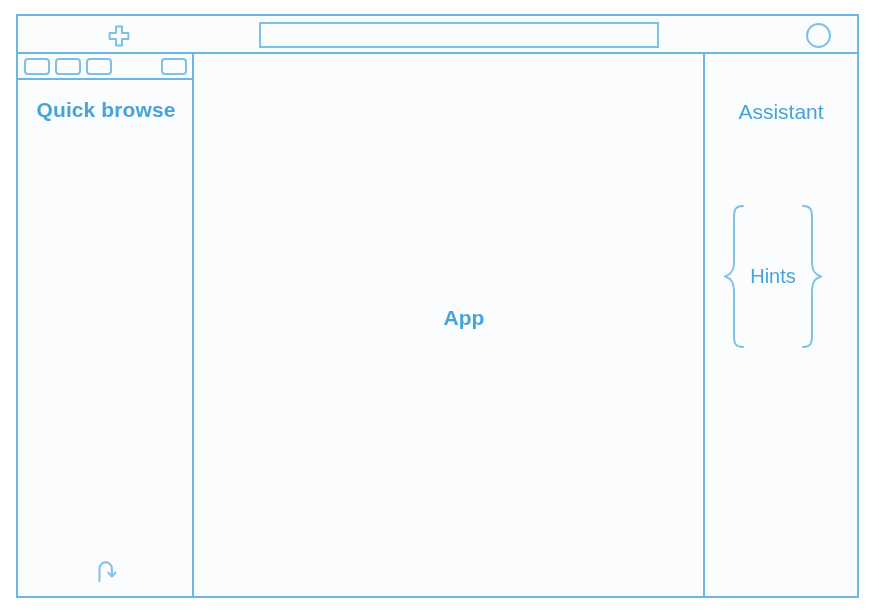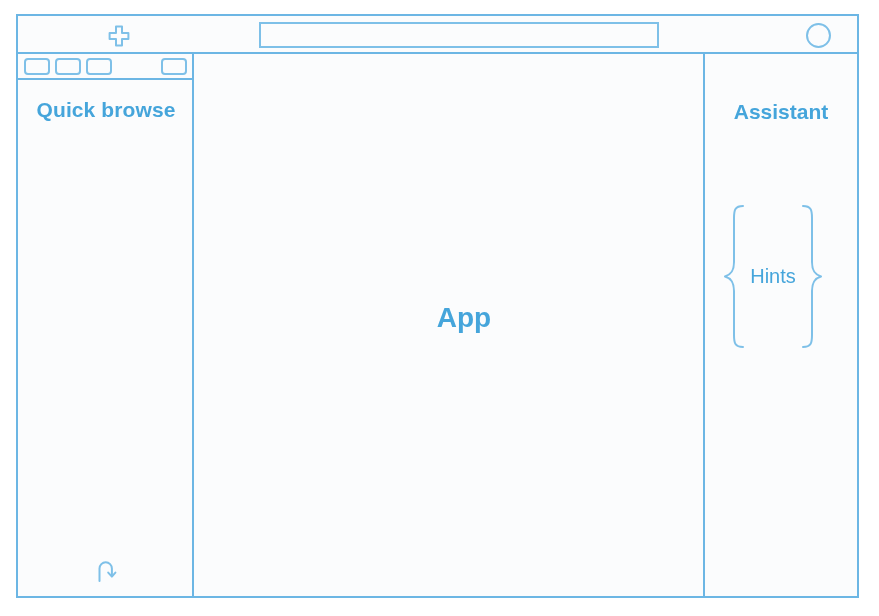--- a/index.html
+++ b/index.html
@@ -164,21 +164,21 @@
     width: 511px;
     height: 542px;
     box-sizing: border-box;
     border-right: var(--stroke) solid var(--line);
     display: flex;
     align-items: center;
     justify-content: center;
   }
 
   .app-label {
-    font-size: 28px;
+    font-size: 21px;
     font-weight: bold;
     color: var(--ink);
     margin-top: -14px;
     margin-left: 31px;
   }
 
   
   .assistant {
     position: absolute;
     left: 687px;
@@ -188,21 +188,21 @@
     box-sizing: border-box;
   }
 
   .assistant-title {
     position: absolute;
     left: 0;
     top: 46px;
     width: 152px;
     text-align: center;
     font-size: 21px;
-    font-weight: bold;
+    font-weight: normal;
     color: var(--ink);
   }
 
   .hints-block {
     position: absolute;
     left: 0;
     top: 150px;
     width: 136px;
     height: 145px;
     display: flex;

